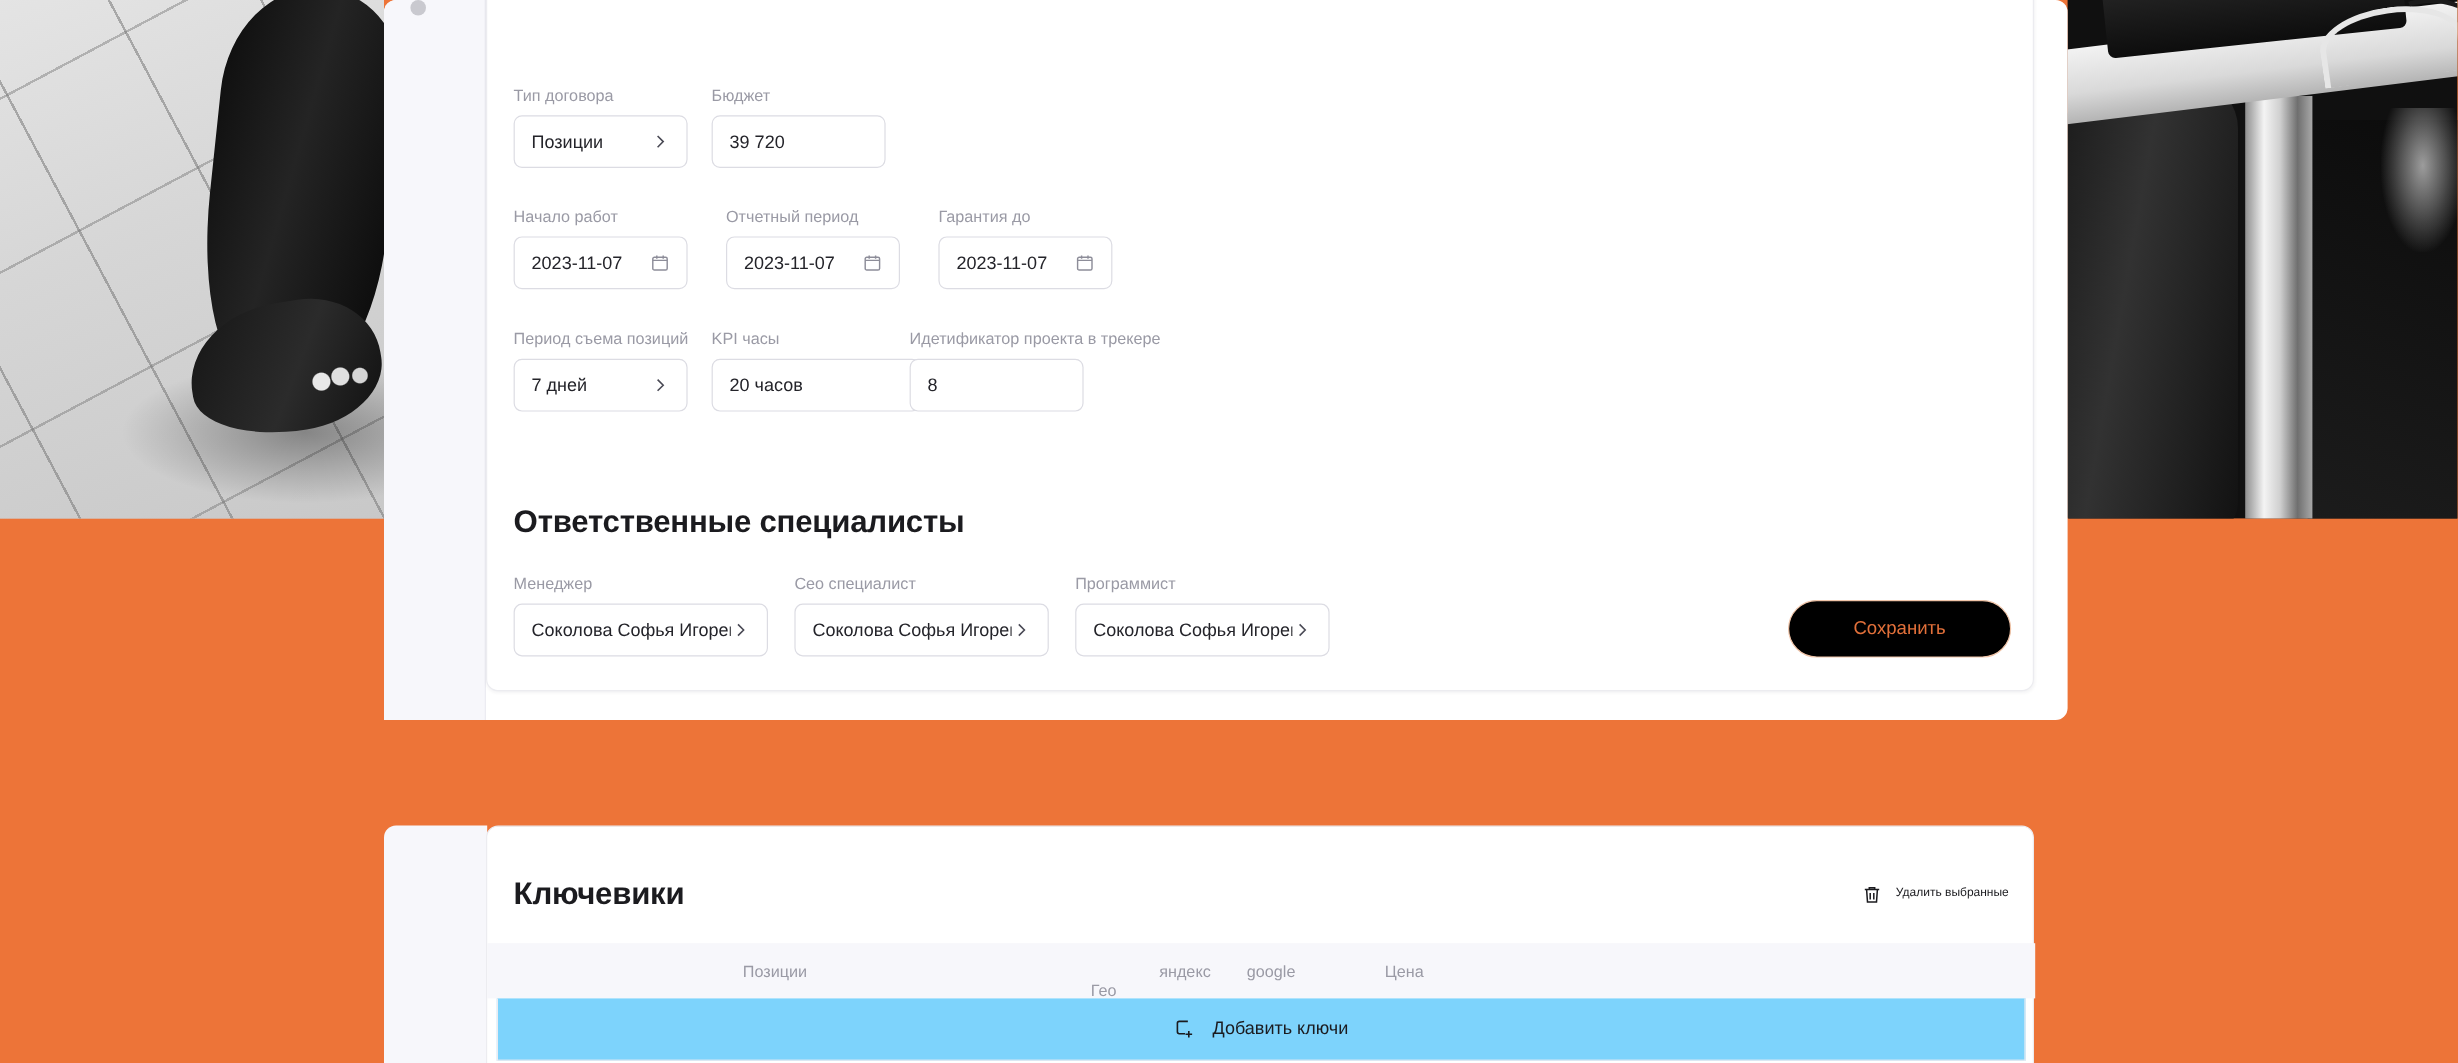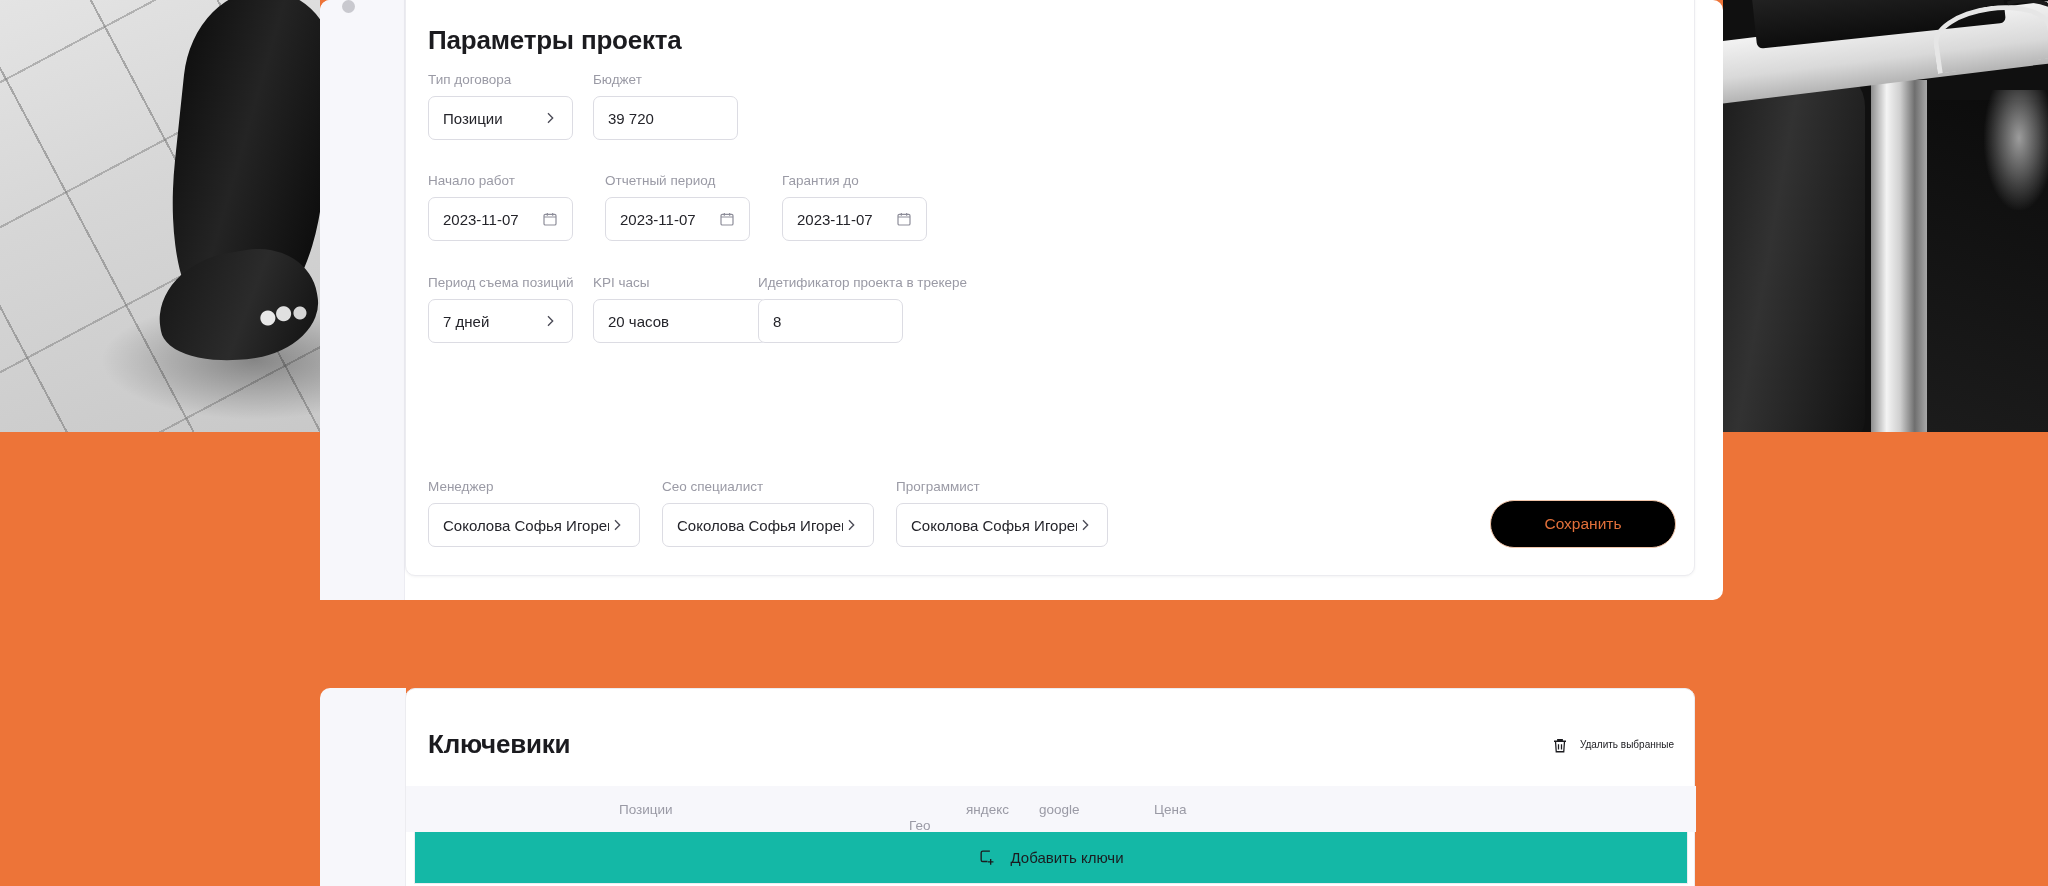--- a/index.html
+++ b/index.html
@@ -147,21 +147,21 @@
 
   .table-head {
     background: #f7f7fb; height: 46px; display: flex; align-items: center;
     font-size: 13.5px; color: #9a9aa5; position: relative;
   }
   .th { position: absolute; white-space: nowrap; }
 
   .add-keys-row {
     height: 52px; border: 1px solid #ececf0; border-top: none;
     display: flex; align-items: center; justify-content: center; gap: 13px;
-    font-size: 15px; color: #1b1b1f; cursor: pointer; background: #14b8a6;
+    font-size: 15px; color: #1b1b1f; cursor: pointer; background: #7dd3fc;
   }
   .add-icon { width: 19px; height: 19px; color: #1b1b1f; }
 </style>
 </head>
 <body>
 
 <div class="stage">
 
   <div class="photo photo-left">
     <div class="tile-floor"></div>
@@ -182,21 +182,20 @@
     <div class="hand-blur"></div>
   </div>
 
   <div class="shell-white"></div>
   <div class="shell-rail"></div>
   <div class="rail-divider"></div>
   <div class="scroll-thumb"></div>
 
   <div class="card card-params">
 
-    <h2 class="section-title" style="position:absolute;left:22px;top:38px;">Параметры проекта</h2>
 
     <div style="position:absolute;left:22px;top:85px;">
       <div class="row" style="gap:20px;">
         <div style="width:145px;">
           <div class="field-label">Тип договора</div>
           <div class="control" style="width:145px;">
             <span class="val">Позиции</span>
             <svg class="chev" viewBox="0 0 24 24" fill="none" stroke="currentColor" stroke-width="2">
                 <path d="M9 5l7 7-7 7"></path>
               </svg>
@@ -265,20 +264,21 @@
         </div>
         <div style="width:145px;">
           <div class="field-label">Идетификатор проекта в трекере</div>
           <div class="control" style="width:145px;">
             <span class="val">8</span>
           </div>
         </div>
       </div>
     </div>
 
+    <h2 class="section-title" style="position:absolute;left:22px;top:432px;">Ответственные специалисты</h2>
 
     <div style="position:absolute;left:22px;top:492px;">
       <div class="row" style="gap:22px;">
         <div style="width:212px;">
           <div class="field-label">Менеджер</div>
           <div class="control" style="width:212px;">
             <span class="val">Соколова Софья Игоревна</span>
             <svg class="chev" viewBox="0 0 24 24" fill="none" stroke="currentColor" stroke-width="2">
                 <path d="M9 5l7 7-7 7"></path>
               </svg>

